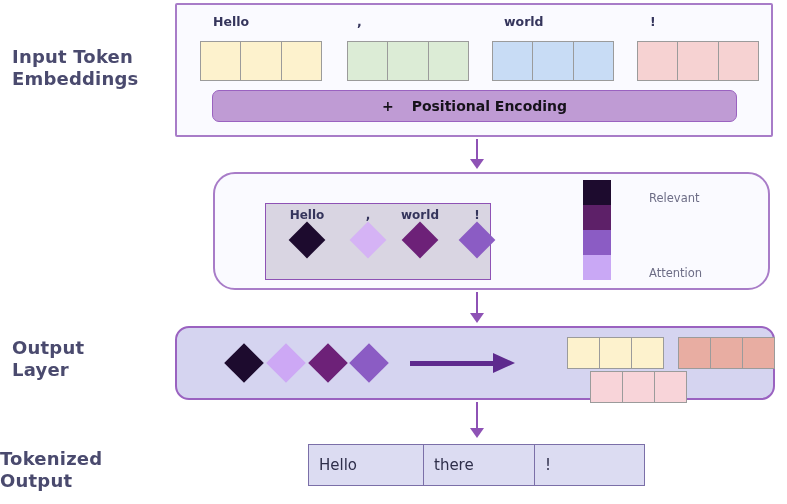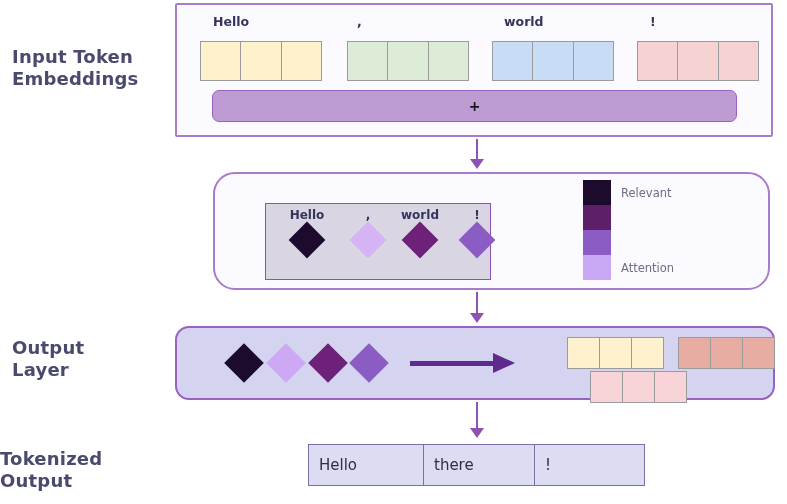--- a/index.html
+++ b/index.html
@@ -109,21 +109,22 @@
     transform:rotate(45deg);
     margin:4px auto 0 auto;
   }
 
   
   #legend{position:absolute;left:583px;top:180px;width:180px;}
   .legend-row{
     position:relative;
     height:25px;
     display:flex;
-    align-items:center;
+    align-items:flex-end;
+    gap:28px;
   }
   .legend-swatch{width:28px;height:25px;display:block;}
   .legend-text{
     margin-left:10px;
     font-size:11.5px;
     color:#6d6d86;
     white-space:nowrap;
   }
 
   
@@ -235,20 +236,21 @@
       <div class="tok-label" style="left: 650px;">!</div>
       <div class="emb-group" style="left: 637px;">
         <div class="emb-cell" style="background: rgb(246, 210, 210);"></div>
         <div class="emb-cell" style="background: rgb(246, 210, 210);"></div>
         <div class="emb-cell" style="background: rgb(246, 210, 210);"></div>
       </div>
     </div>
 
   <div class="pos-enc">
     <span class="pos-plus">+</span>
+    <span>Positional Encoding</span>
   </div>
 
   <div class="conn" id="conn1">
     <div class="line"></div>
       <div class="tip"></div>
   </div>
 
   <div class="section" id="sec-attention"></div>
   <div id="att-panel"></div>
   <div id="attention-items">

